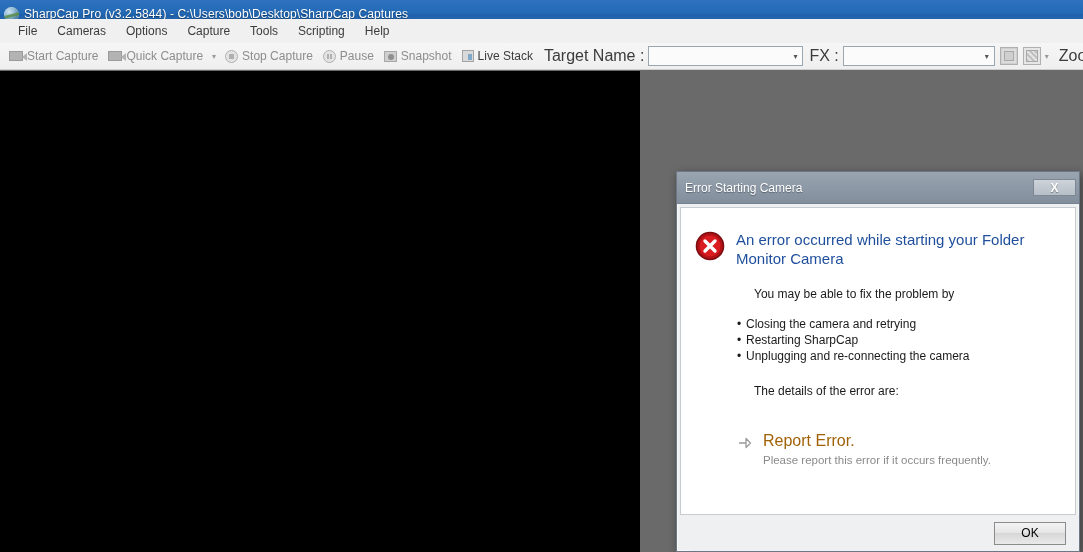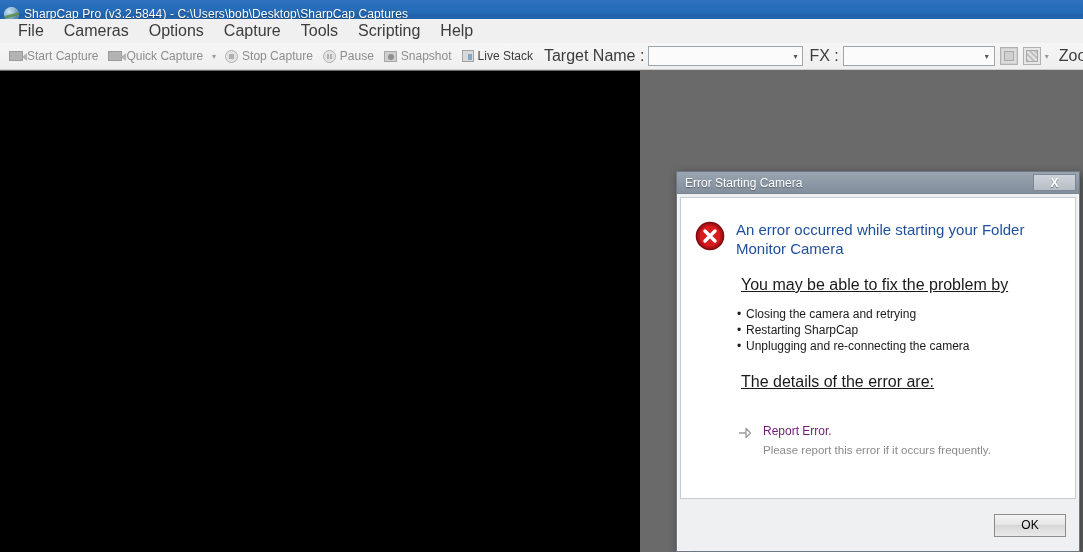--- a/index.html
+++ b/index.html
@@ -69,21 +69,21 @@
     top: 19px; left: 0;
     width: 1083px;
     height: 24px;
     background: #f0f0f0;
     display: flex;
     align-items: center;
     padding-left: 8px;
     box-sizing: border-box;
   }
   .menu-item {
-    font-size: 16px;
+    font-size: 12px;
     color: #3c3c3c;
     padding: 3px 10px;
     white-space: nowrap;
     cursor: default;
   }
 
   
   .toolbar {
     position: absolute;
     top: 43px; left: 0;
@@ -279,21 +279,21 @@
     height: 381px;
     background: #eef0f2;
     border: 1px solid #6d7884;
     box-shadow: 0 0 0 1px rgba(255,255,255,0.55) inset,
                 2px 3px 9px rgba(0,0,0,0.45);
     box-sizing: border-box;
     display: flex;
     flex-direction: column;
   }
   .dlg-titlebar {
-    height: 22px;
+    height: 32px;
     background: linear-gradient(to bottom, #9aa5b1 0%, #8d99a6 50%, #828e9b 100%);
     display: flex;
     align-items: center;
     justify-content: space-between;
     padding: 0 3px 0 8px;
     box-sizing: border-box;
     flex: 0 0 auto;
     border-bottom: 1px solid #78838f;
   }
   .dlg-title {
@@ -337,25 +337,24 @@
     margin-top: 1px;
   }
   .err-title {
     font-size: 15px;
     color: #1f4f9c;
     line-height: 19px;
     max-width: 310px;
   }
   .body-indent { padding-left: 42px; }
   .p {
-    font-size: 16px;
+    font-size: 12px;
     color: #1a1a1a;
     line-height: 15px;
-    margin: 0 0 14px 4px;
-    text-decoration: underline;
+    margin: 0 0 14px 17px;
   }
   .bullets {
     margin: 0 0 20px 0;
     padding: 0;
     list-style: none;
   }
   .bullets li {
     font-size: 12px;
     color: #1a1a1a;
     line-height: 16px;
@@ -374,33 +373,33 @@
     align-items: flex-start;
     gap: 10px;
     margin-top: 33px;
   }
   .ico-arrow {
     width: 16px; height: 16px;
     flex: 0 0 auto;
     margin-top: 3px;
   }
   .report-link {
-    font-size: 12px;
-    color: #701a75;
+    font-size: 16px;
+    color: #a16207;
     line-height: 18px;
     cursor: default;
   }
   .report-sub {
     font-size: 11.5px;
     color: #8a8a8a;
     line-height: 16px;
     margin-top: 2px;
   }
   .dlg-footer {
-    height: 52px;
+    height: 36px;
     flex: 0 0 auto;
     background: #eef0f2;
     display: flex;
     align-items: center;
     justify-content: flex-end;
     padding-right: 13px;
     box-sizing: border-box;
     margin-left: 13px;
   }
   .ok-button {

